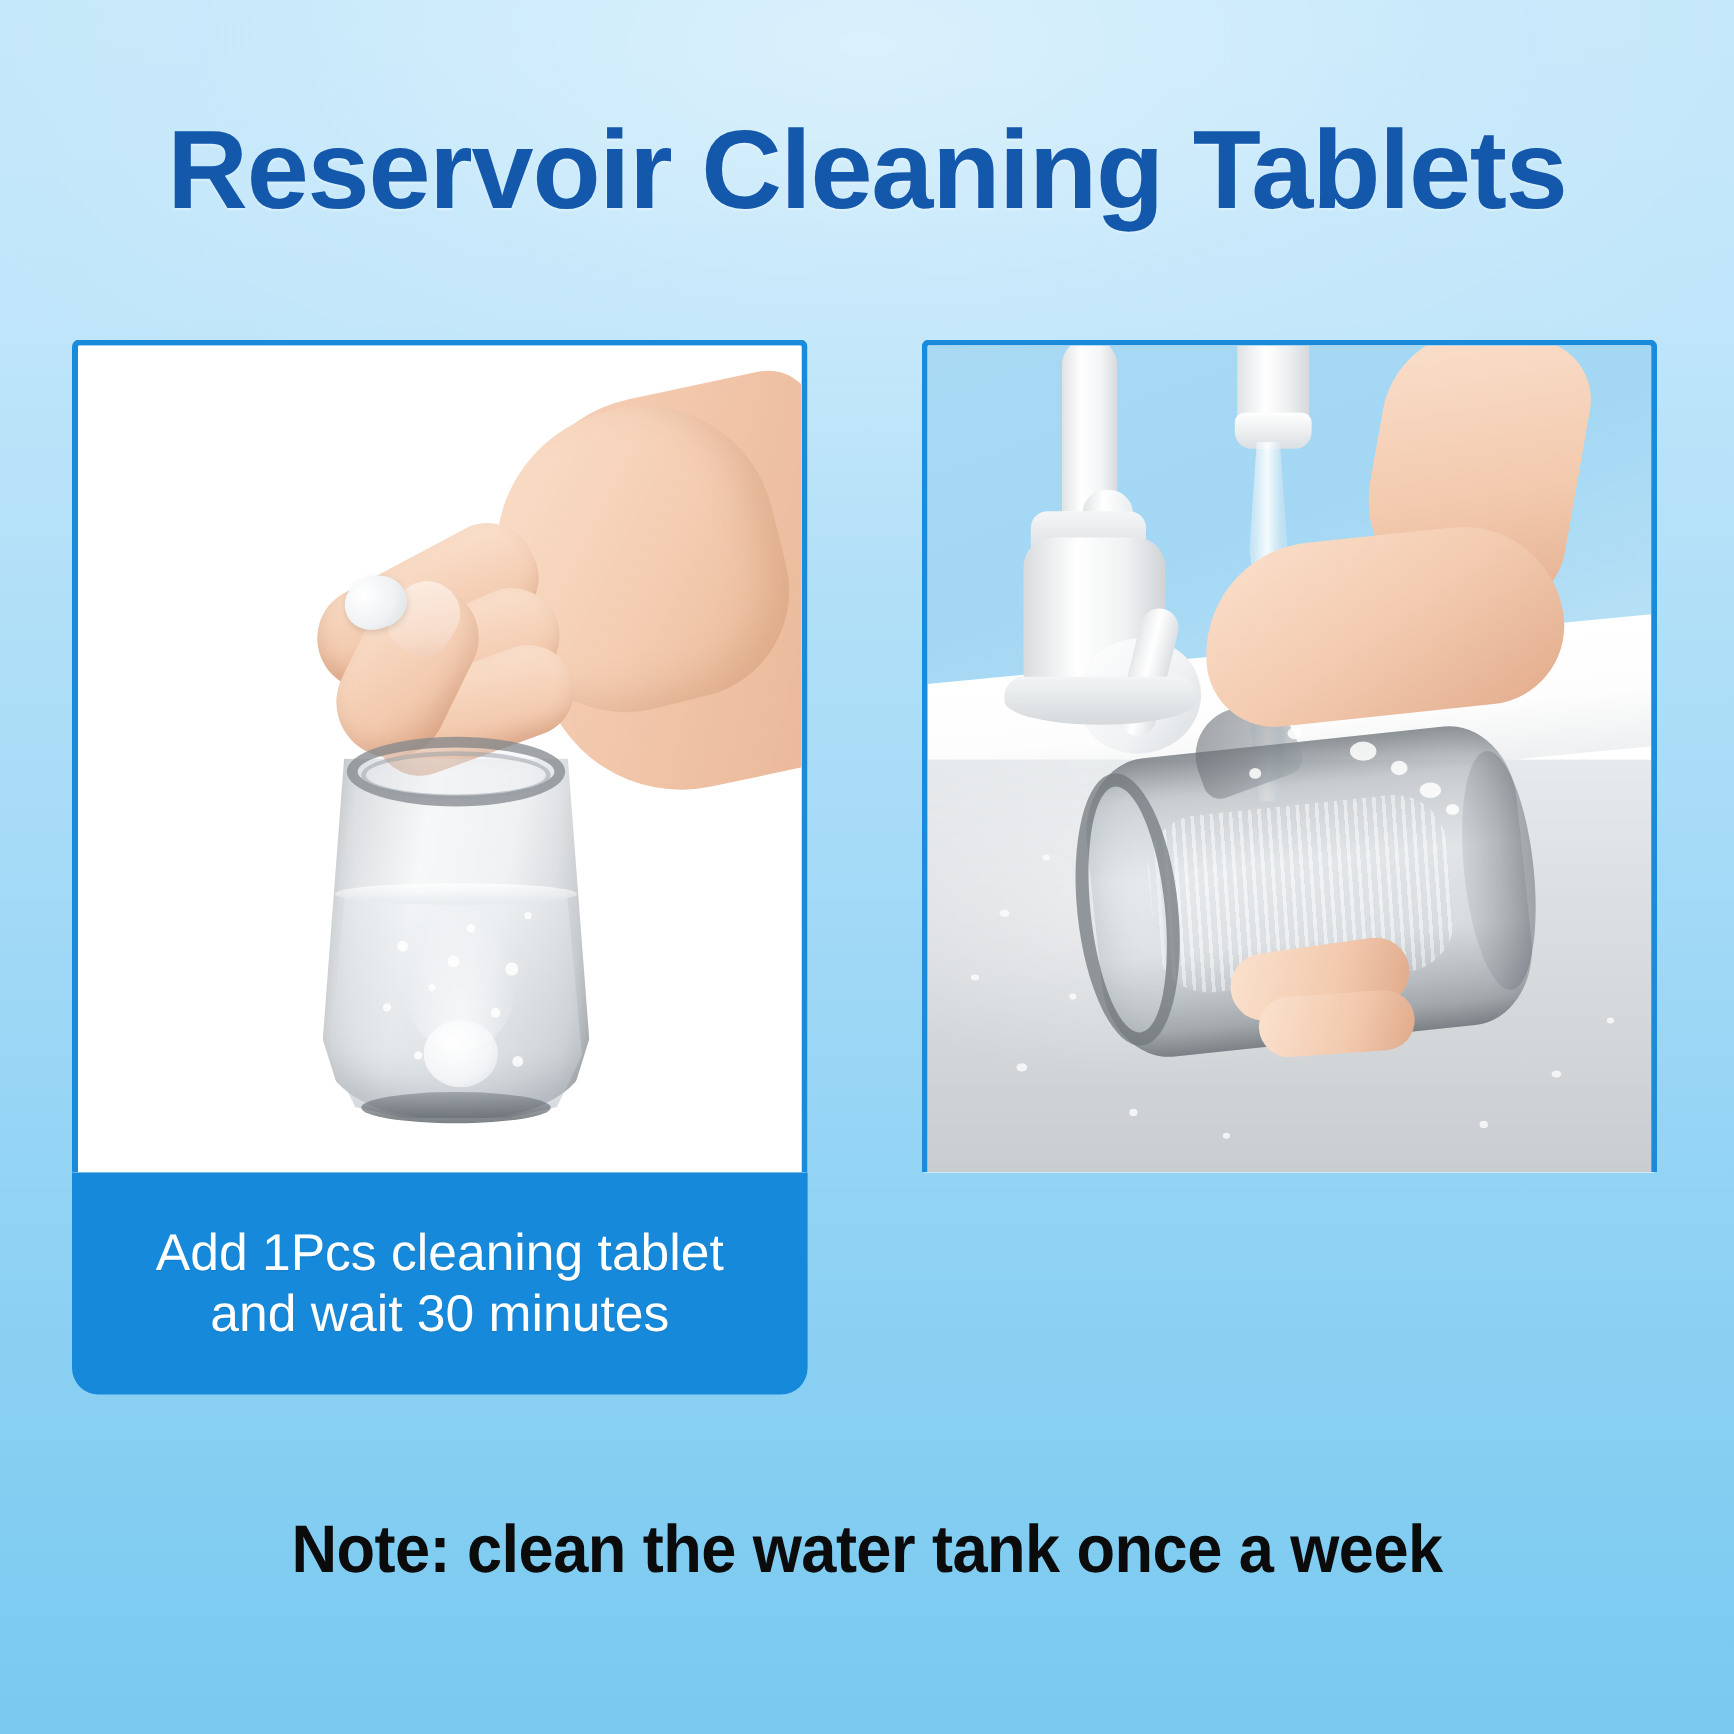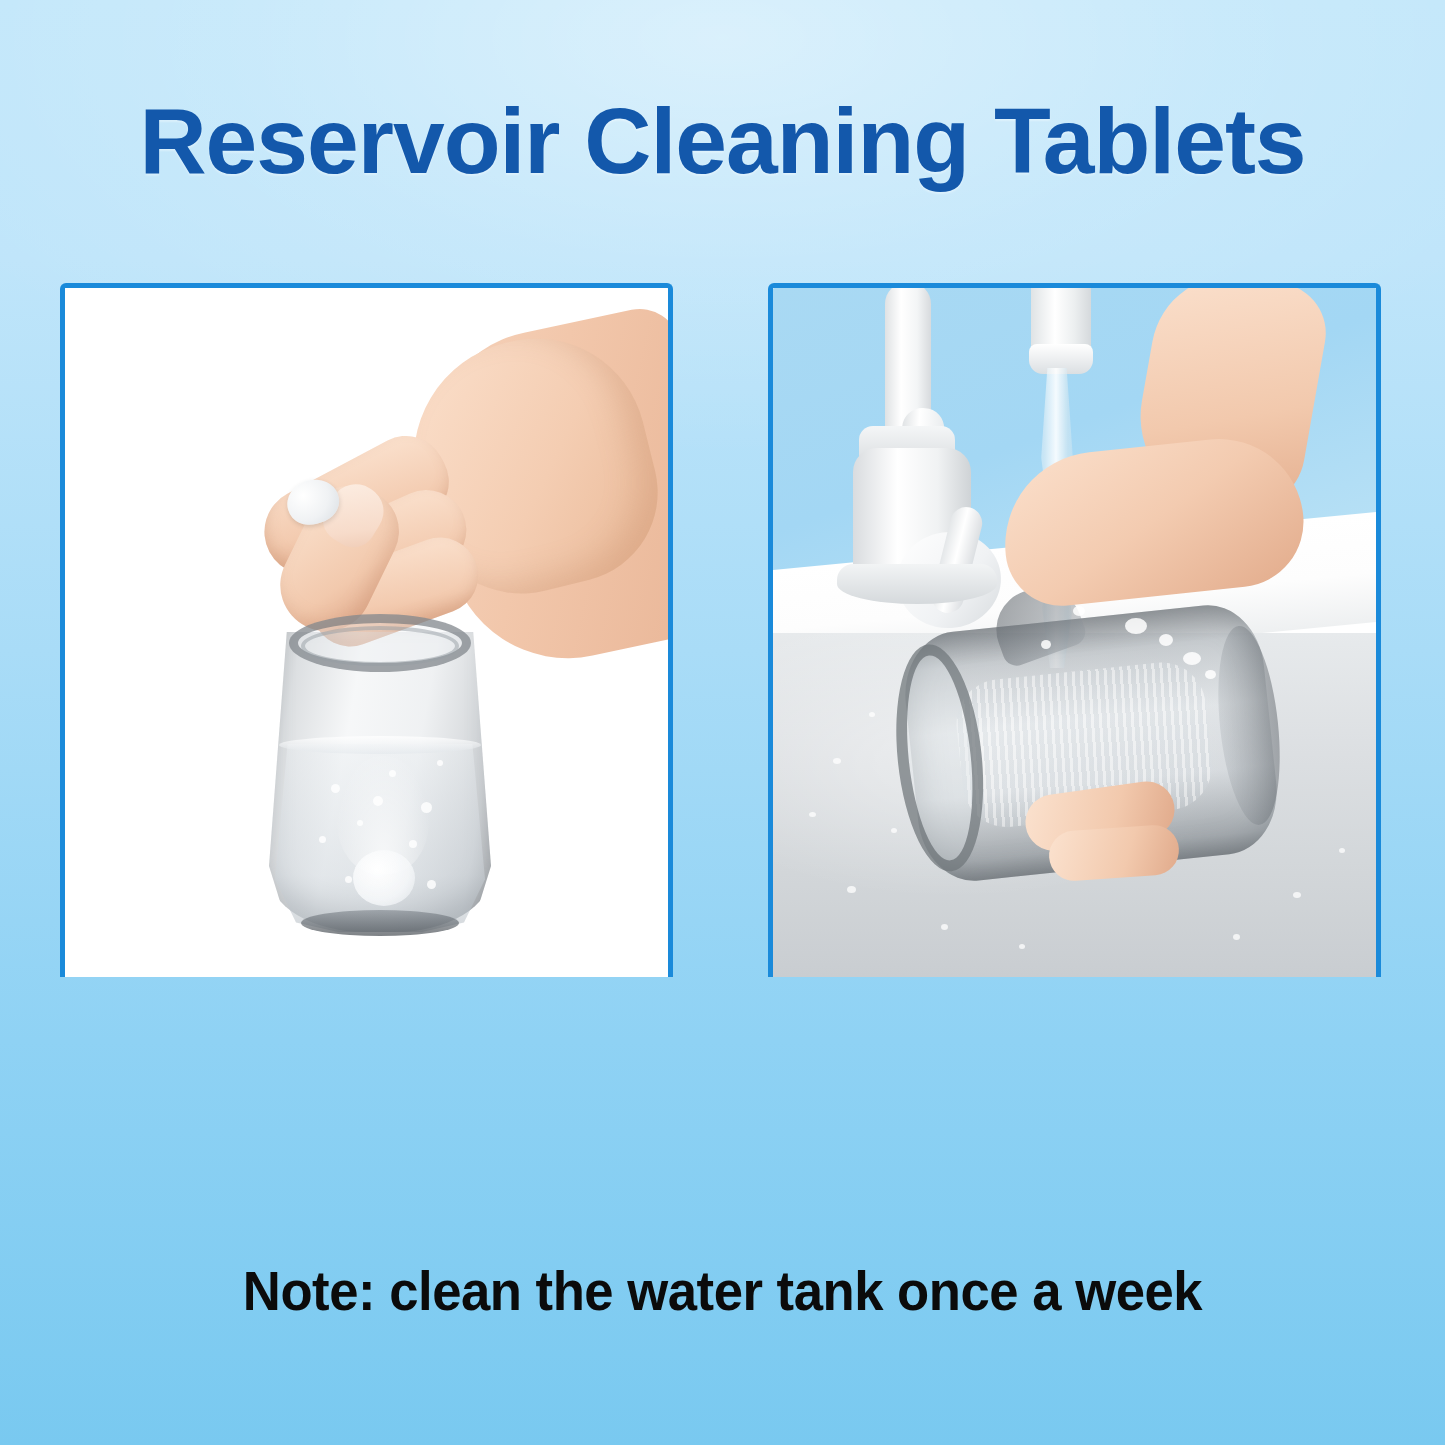--- a/index.html
+++ b/index.html
@@ -450,20 +450,24 @@
           <div class="bubble" style="left:58px;  top:248px; width:7px;  height:7px;"></div>
           <div class="bubble" style="left:176px; top:172px; width:6px;  height:6px;"></div>
           <div class="bubble" style="left:112px; top:208px; width:10px; height:10px;"></div>
           <div class="bubble" style="left:84px;  top:288px; width:7px;  height:7px;"></div>
           <div class="bubble" style="left:166px; top:292px; width:9px;  height:9px;"></div>
         </div>
 
       </div>
     </div>
 
+    <div class="caption">
+      <div class="caption-text">Add 1Pcs cleaning tablet
+and wait 30 minutes</div>
+    </div>
   </div>
 
   <div class="panel" id="panel-right">
 
     <div class="photo-frame">
       <div class="photo" id="right-photo">
 
         <div class="r-wall"></div>
         <div class="r-counter"></div>
         <div class="r-sink"></div>

